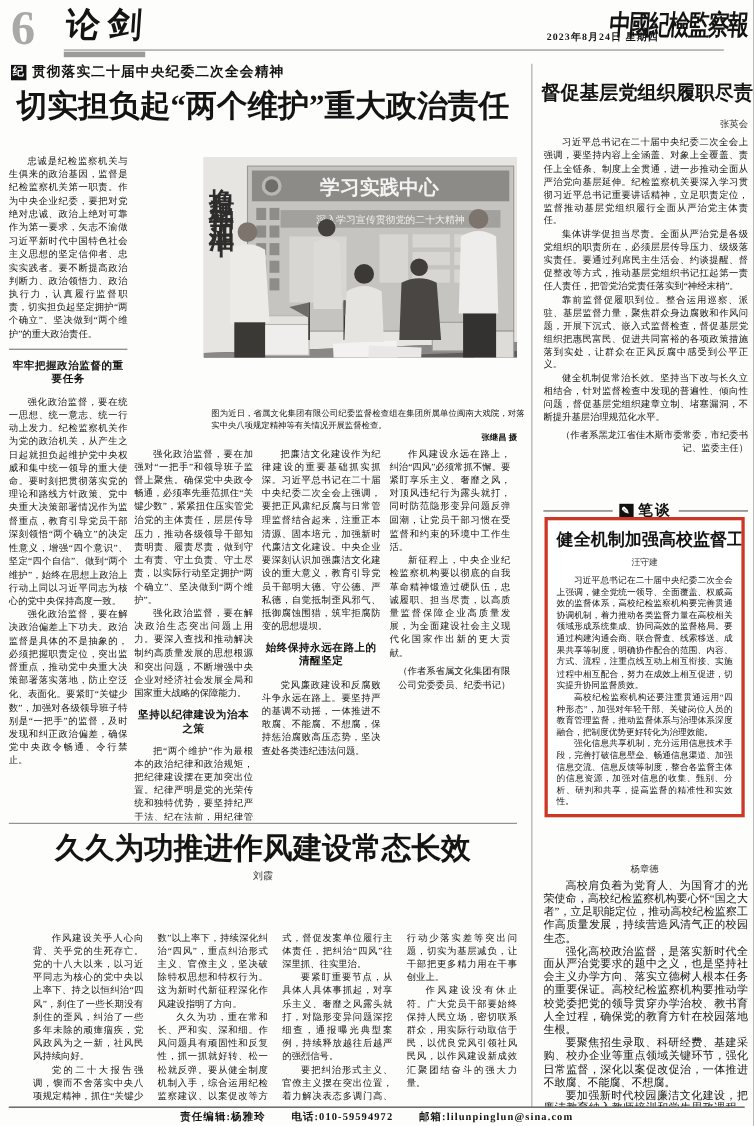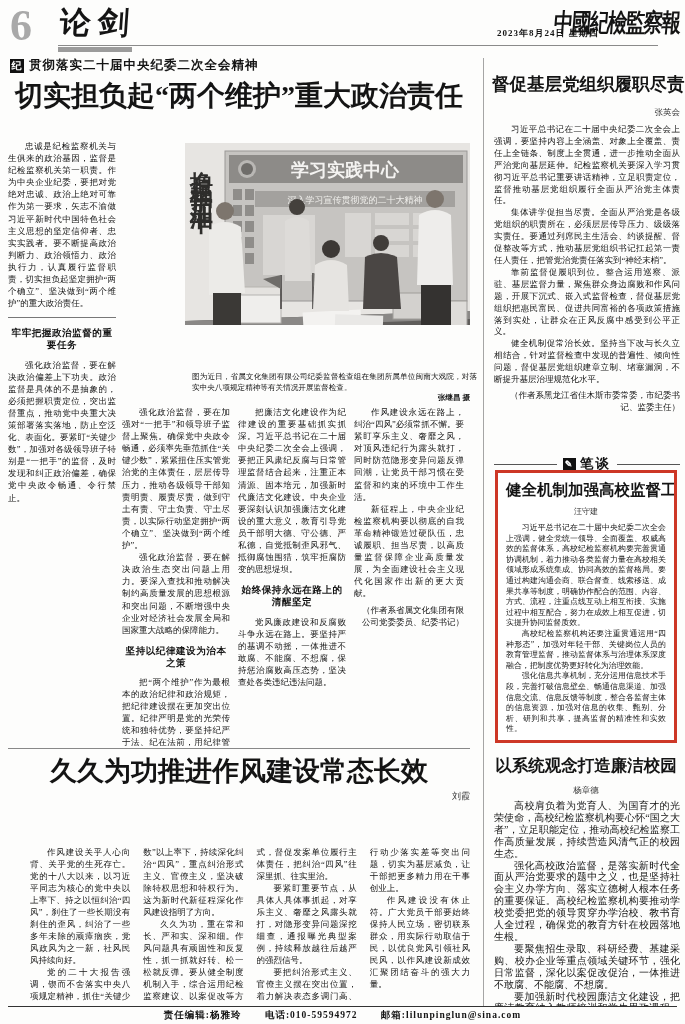--- a/index.html
+++ b/index.html
@@ -43,21 +43,21 @@
   .redbox{position:absolute;left:495px;top:470px;width:182px;height:273px;border:3px solid #cd3726;background:#fff;box-sizing:border-box;padding:7px 8px;overflow:hidden;}
   .redbox .bx-title{text-align:center;font-size:15.5px;font-weight:900;white-space:nowrap;letter-spacing:0;}
   .redbox .bx-author{text-align:center;font-size:8px;margin:5px 0 6px 0;color:#333;}
   .redbox .bx-body{font-size:7.9px;line-height:10.6px;text-align:justify;}
   .sb2-title{position:absolute;left:492px;top:755px;width:188px;text-align:center;font-size:16.5px;font-weight:900;white-space:nowrap;}
   .sb2-author{position:absolute;left:492px;top:785px;width:188px;text-align:center;font-size:8.5px;color:#333;}
   .sb2-body{position:absolute;left:494px;top:800px;width:186px;height:206px;font-size:10px;line-height:11.9px;text-align:justify;overflow:hidden;}
   
   .hrule2{position:absolute;left:8px;top:748px;width:462px;height:1px;background:#888;}
   .bt-title{position:absolute;left:8px;top:753px;width:462px;text-align:center;font-size:27px;font-weight:900;white-space:nowrap;}
-  .bt-author{position:absolute;left:8px;top:763px;width:462px;text-align:right;font-size:9px;color:#333;top:790px;}
+  .bt-author{position:absolute;left:8px;top:763px;width:462px;text-align:center;font-size:9px;color:#333;top:790px;}
   .bt-body{position:absolute;left:30px;top:846px;width:440px;height:200px;column-count:4;column-gap:13px;
            font-size:8.5px;line-height:12px;text-align:justify;overflow:hidden;}
   
   .foot-rule{position:absolute;left:8px;top:1006px;width:669px;height:1px;background:#333;}
   .footer{position:absolute;left:0;top:1009px;width:685px;text-align:center;font-size:9.5px;font-weight:bold;letter-spacing:1px;}
   .footer span{margin:0 10px;}
 </style>
 </head>
 <body>
 
@@ -76,20 +76,21 @@
   <div class="kicker">
     <span class="logo">纪</span>
     <span>贯彻落实二十届中央纪委二次全会精神</span>
   </div>
   <div class="main-title">切实担负起“两个维护”重大政治责任</div>
 
   <div class="col" style="left:8px;top:140px;width:108px;height:606px;">
     <p>忠诚是纪检监察机关与生俱来的政治基因，监督是纪检监察机关第一职责。作为中央企业纪委，要把对党绝对忠诚、政治上绝对可靠作为第一要求，矢志不渝做习近平新时代中国特色社会主义思想的坚定信仰者、忠实实践者。要不断提高政治判断力、政治领悟力、政治执行力，认真履行监督职责，切实担负起坚定拥护“两个确立”、坚决做到“两个维护”的重大政治责任。</p>
     <div class="intro-rule"></div>
     <div class="colhead">牢牢把握政治监督的重要任务</div>
+    <p>强化政治监督，要在统一思想、统一意志、统一行动上发力。纪检监察机关作为党的政治机关，从产生之日起就担负起维护党中央权威和集中统一领导的重大使命。要时刻把贯彻落实党的理论和路线方针政策、党中央重大决策部署情况作为监督重点，教育引导党员干部深刻领悟“两个确立”的决定性意义，增强“四个意识”、坚定“四个自信”、做到“两个维护”，始终在思想上政治上行动上同以习近平同志为核心的党中央保持高度一致。</p>
     <p>强化政治监督，要在解决政治偏差上下功夫。政治监督是具体的不是抽象的，必须把握职责定位，突出监督重点，推动党中央重大决策部署落实落地，防止空泛化、表面化。要紧盯“关键少数”，加强对各级领导班子特别是“一把手”的监督，及时发现和纠正政治偏差，确保党中央政令畅通、令行禁止。</p>
   </div>
 
   <div class="photo">
     <svg width="285" height="226" viewBox="0 0 285 226">
       <rect x="0" y="0" width="285" height="226" fill="#e7e5e2"></rect>
 
       <g>
         <rect x="40" y="8" width="242" height="150" fill="#c6c4c1" stroke="#9a9896"></rect>
         <rect x="44" y="12" width="234" height="28" fill="#8d8b88"></rect>
@@ -211,21 +212,20 @@
   <div class="redbox">
     <div class="bx-title">健全机制加强高校监督工作</div>
     <div class="bx-author">汪守建</div>
     <div class="bx-body">
       <p>习近平总书记在二十届中央纪委二次全会上强调，健全党统一领导、全面覆盖、权威高效的监督体系，高校纪检监察机构要完善贯通协调机制，着力推动各类监督力量在高校相关领域形成系统集成、协同高效的监督格局。要通过构建沟通会商、联合督查、线索移送、成果共享等制度，明确协作配合的范围、内容、方式、流程，注重点线互动上相互衔接、实施过程中相互配合，努力在成效上相互促进，切实提升协同监督质效。</p>
       <p>高校纪检监察机构还要注重贯通运用“四种形态”，加强对年轻干部、关键岗位人员的教育管理监督，推动监督体系与治理体系深度融合，把制度优势更好转化为治理效能。</p>
       <p>强化信息共享机制，充分运用信息技术手段，完善打破信息壁垒、畅通信息渠道、加强信息交流、信息反馈等制度，整合各监督主体的信息资源，加强对信息的收集、甄别、分析、研判和共享，提高监督的精准性和实效性。</p>
     </div>
   </div>
 
-  <div class="sb2-title">以系统观念打造廉洁校园</div>
   <div class="sb2-author">杨章德</div>
   <div class="sb2-body">
     <p>高校肩负着为党育人、为国育才的光荣使命，高校纪检监察机构要心怀“国之大者”，立足职能定位，推动高校纪检监察工作高质量发展，持续营造风清气正的校园生态。</p>
     <p>强化高校政治监督，是落实新时代全面从严治党要求的题中之义，也是坚持社会主义办学方向、落实立德树人根本任务的重要保证。高校纪检监察机构要推动学校党委把党的领导贯穿办学治校、教书育人全过程，确保党的教育方针在校园落地生根。</p>
     <p>要聚焦招生录取、科研经费、基建采购、校办企业等重点领域关键环节，强化日常监督，深化以案促改促治，一体推进不敢腐、不能腐、不想腐。</p>
     <p>要加强新时代校园廉洁文化建设，把廉洁教育纳入教师培训和学生思政课程，引导师生崇廉尚洁，以系统观念协同发力，共同打造廉洁校园。</p>
   </div>
 
   <div class="hrule2"></div>
   <div class="bt-title">久久为功推进作风建设常态长效</div>

